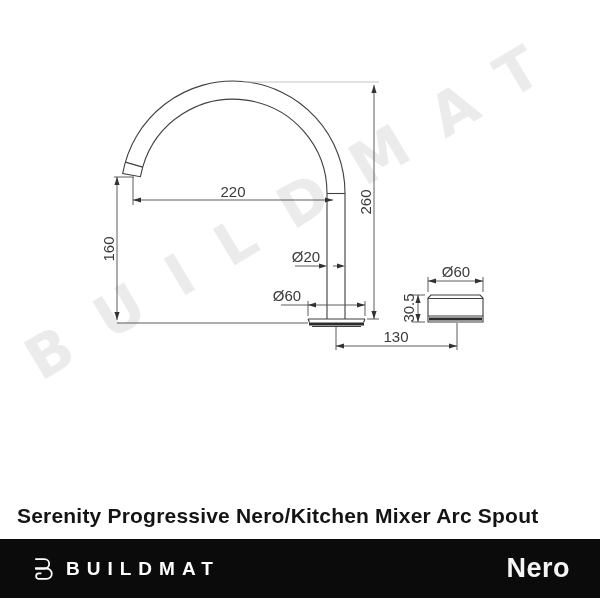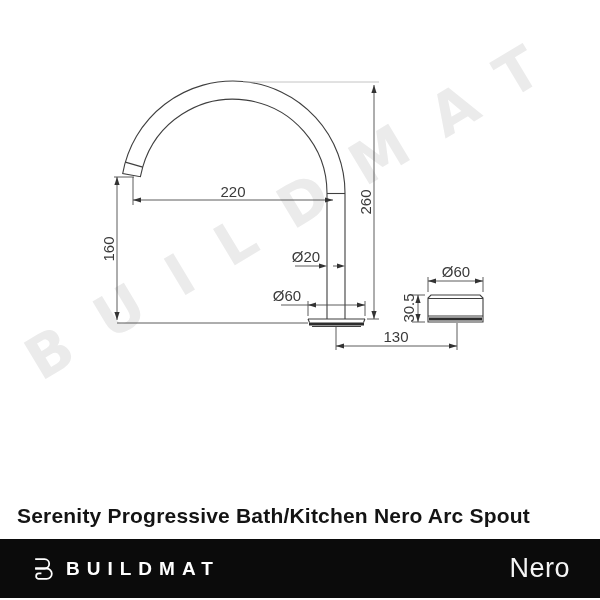--- a/index.html
+++ b/index.html
@@ -35,21 +35,21 @@
     position:absolute;left:0;top:539px;width:600px;height:59px;
     background:#0b0b0b;display:flex;align-items:center;
     justify-content:space-between;box-sizing:border-box;padding:0 30px;
   }
   .brand{display:flex;align-items:center;gap:9px;}
   .brand-name{
     color:#ffffff;font-size:19px;font-weight:700;letter-spacing:7px;
     font-family:"Liberation Sans",sans-serif;
   }
   .partner{
-    color:#f5f5f5;font-size:27px;font-weight:400;letter-spacing:0.5px;
+    color:#f5f5f5;font-size:27px;font-weight:700;letter-spacing:0.5px;
     font-family:"Liberation Sans",sans-serif;
   }
 </style>
 </head>
 <body>
 
 <div class="watermark">BUILDMAT</div>
 
 <svg class="drawing" width="600" height="500" viewBox="0 0 600 500">
 
@@ -124,21 +124,21 @@
   </g>
 
   <g>
     <path class="dimline" d="M336 327 V350 M457 323 V350 M336 346 H457"></path>
     <polygon class="arr" points="336,346 344,343.4 344,348.6"></polygon>
     <polygon class="arr" points="457,346 449,343.4 449,348.6"></polygon>
     <text class="dimtext" x="396" y="342" text-anchor="middle">130</text>
   </g>
 </svg>
 
-<div class="title">Serenity Progressive Bath/Kitchen Nero Arc Spout</div>
+<div class="title">Serenity Progressive Nero/Kitchen Mixer Arc Spout</div>
 
 <div class="footer">
   <div class="brand">
     <svg width="27" height="27" viewBox="0 0 26 26">
       <g fill="none" stroke="#ffffff" stroke-width="1.7" stroke-linejoin="round">
         <path d="M5 4 H14 A4.5 4.5 0 0 1 14 13 H5"></path>
         <path d="M5 13 H16 A5 5 0 0 1 16 23 H8.5 A2.6 2.6 0 0 1 8.5 17.8 H11"></path>
       </g>
     </svg>
     <span class="brand-name">BUILDMAT</span>

